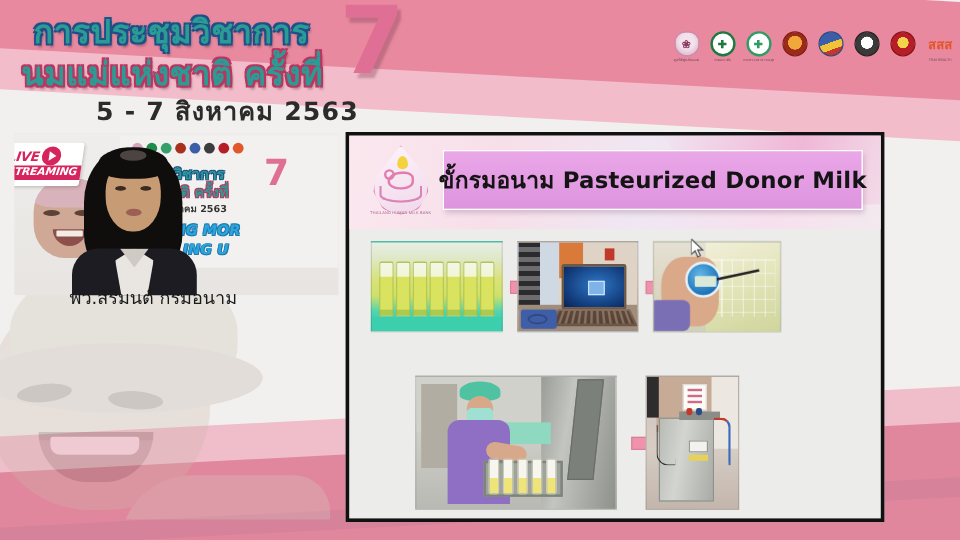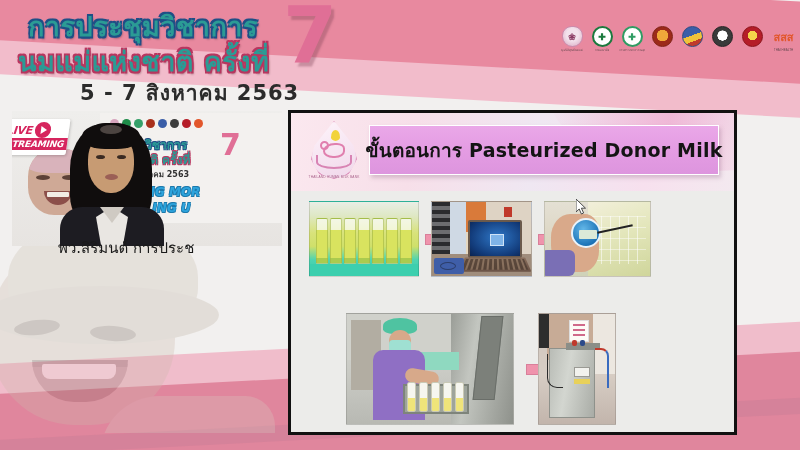--- a/index.html
+++ b/index.html
@@ -681,37 +681,37 @@
       <div class="live-row">
         <span class="live-word">LIVE</span>
         <span class="play-circle">
             <span class="tri"></span>
           </span>
       </div>
       <div class="stream-word">STREAMING</div>
     </div>
   </div>
 
-  <div class="speaker-name">พว.สิริมนต์  การประช</div>
+  <div class="speaker-name">พว.สิริมนต์  กรมอนาม</div>
 
   <div class="slide">
     <div class="slide-gradient"></div>
     <div class="slide-swirl"></div>
 
     <div class="drop-logo">
       <div class="drop-shape"></div>
       <div class="drop-dot"></div>
       <div class="drop-head"></div>
       <div class="drop-baby"></div>
       <div class="drop-hands"></div>
       <div class="drop-caption">THAILAND HUMAN MILK BANK</div>
     </div>
 
     <div class="title-banner">
-      <span class="title-text">ขั้นตอนการ Pasteurized Donor Milk</span>
+      <span class="title-text">ขั้กรมอนาม Pasteurized Donor Milk</span>
     </div>
 
     <div class="row row1">
       <div class="photo ph1">
         <div class="shelf">
           <div class="bottle" style="left:2px"></div>
           <div class="bottle" style="left:16px"></div>
           <div class="bottle" style="left:30px"></div>
           <div class="bottle" style="left:44px"></div>
           <div class="bottle" style="left:58px"></div>

